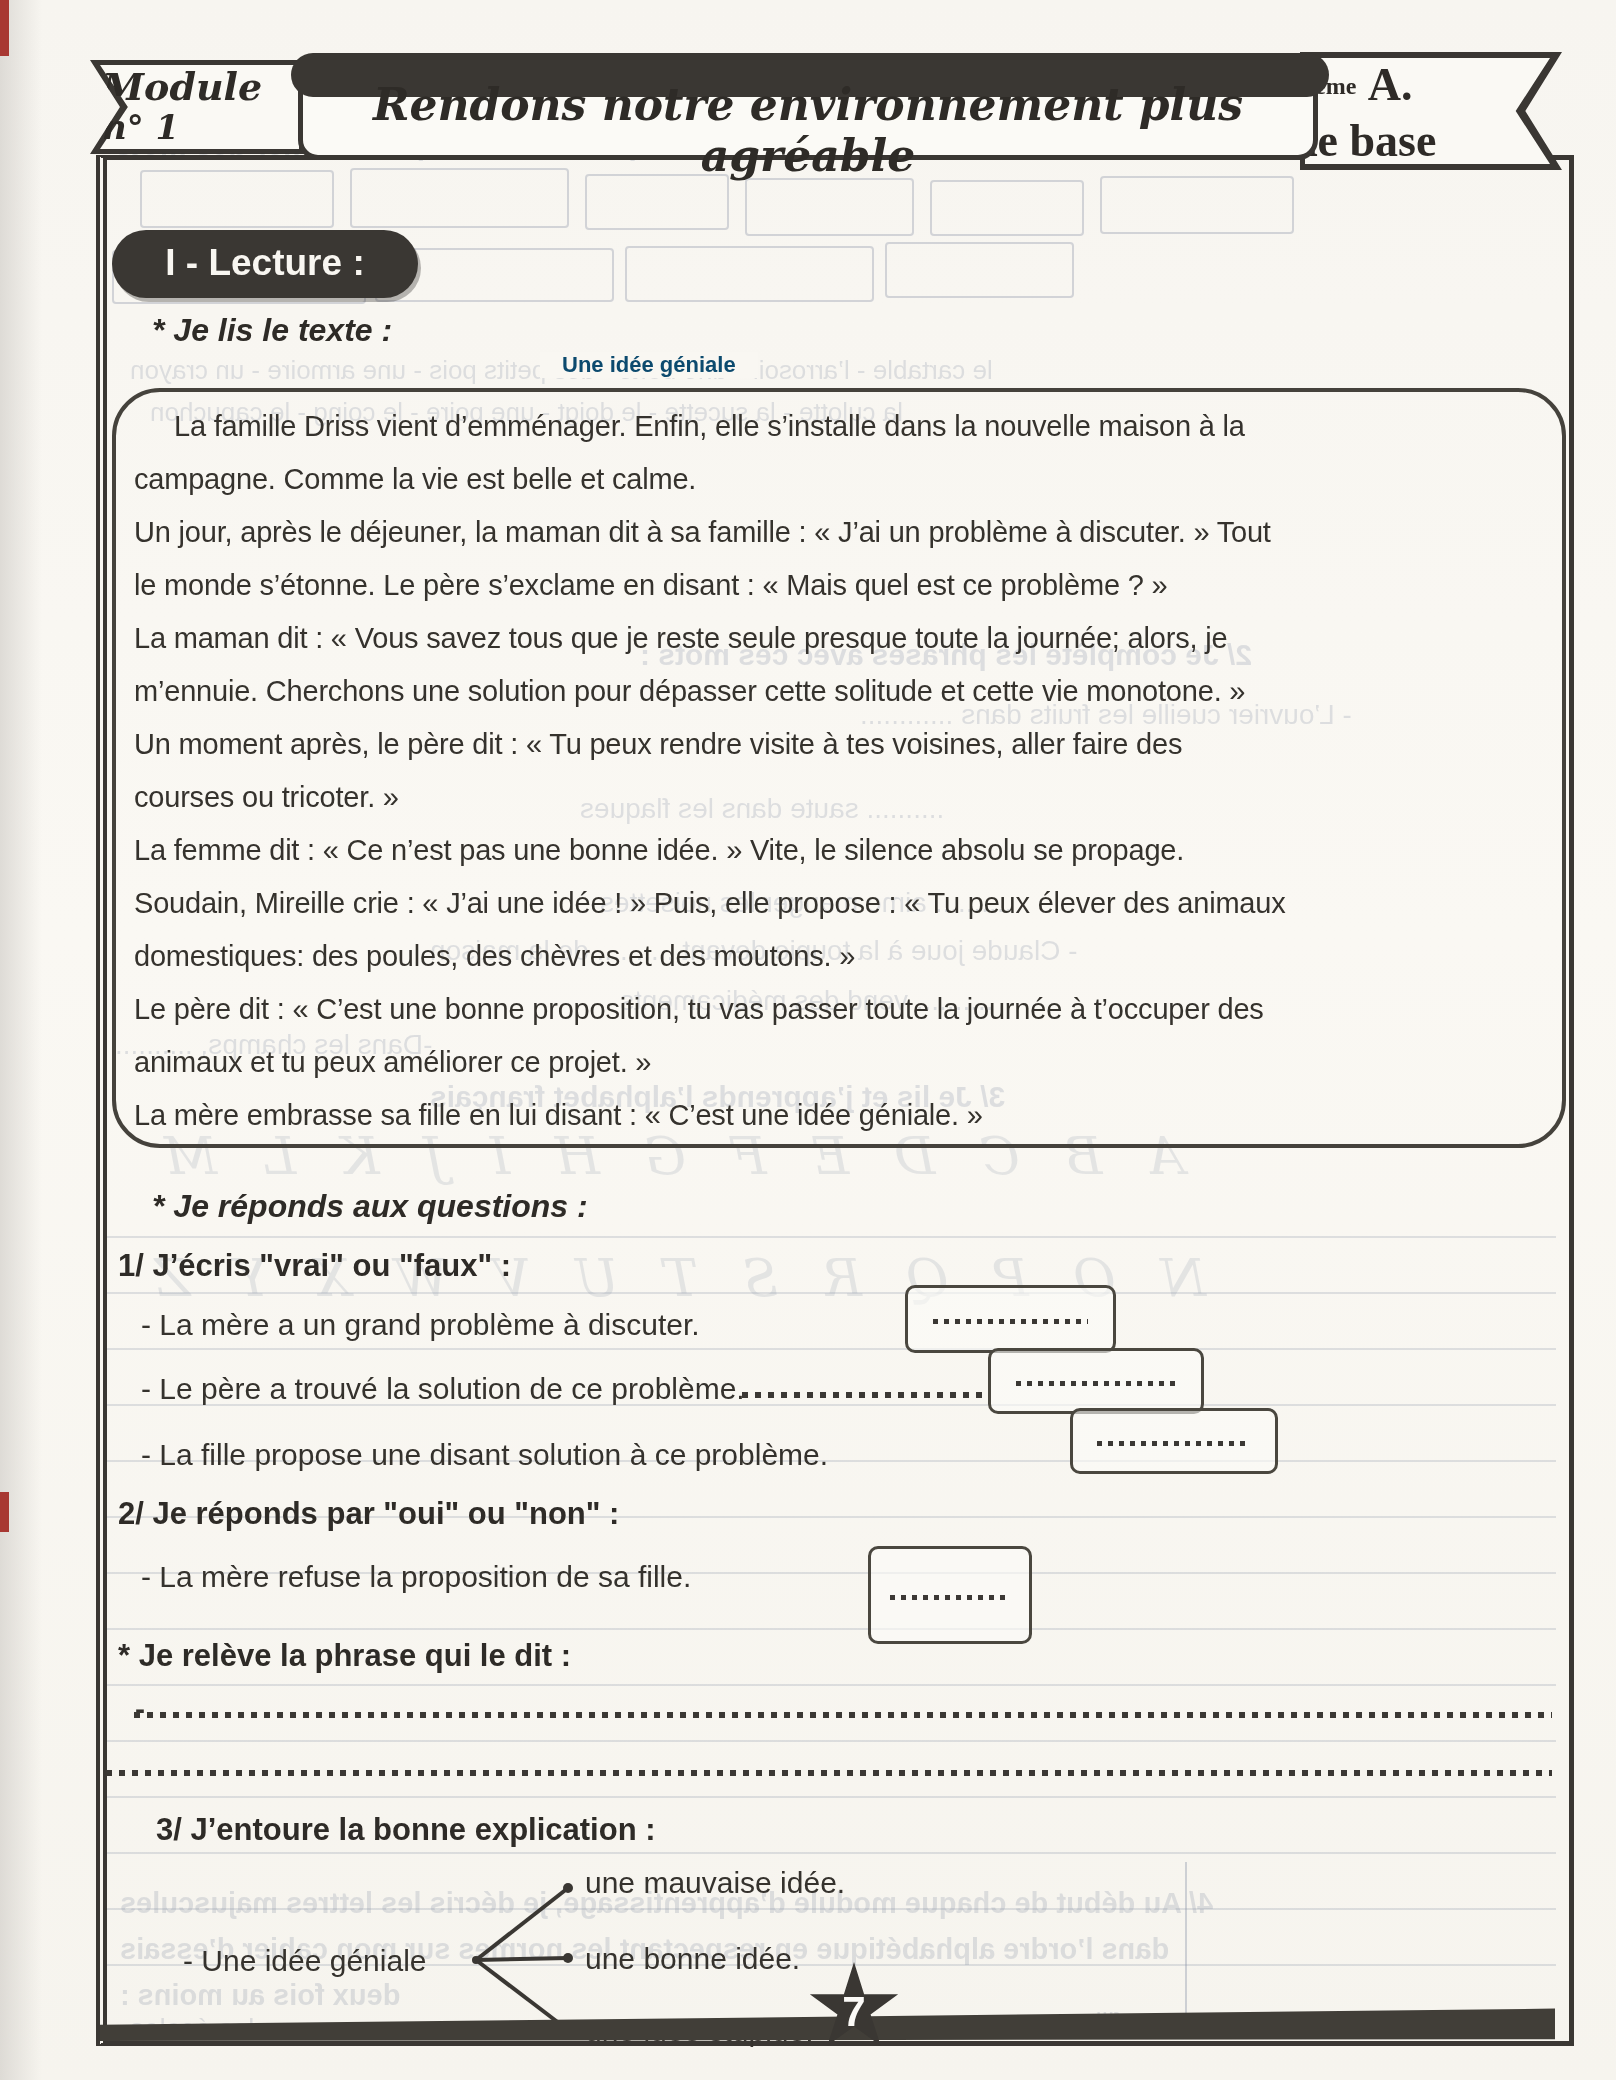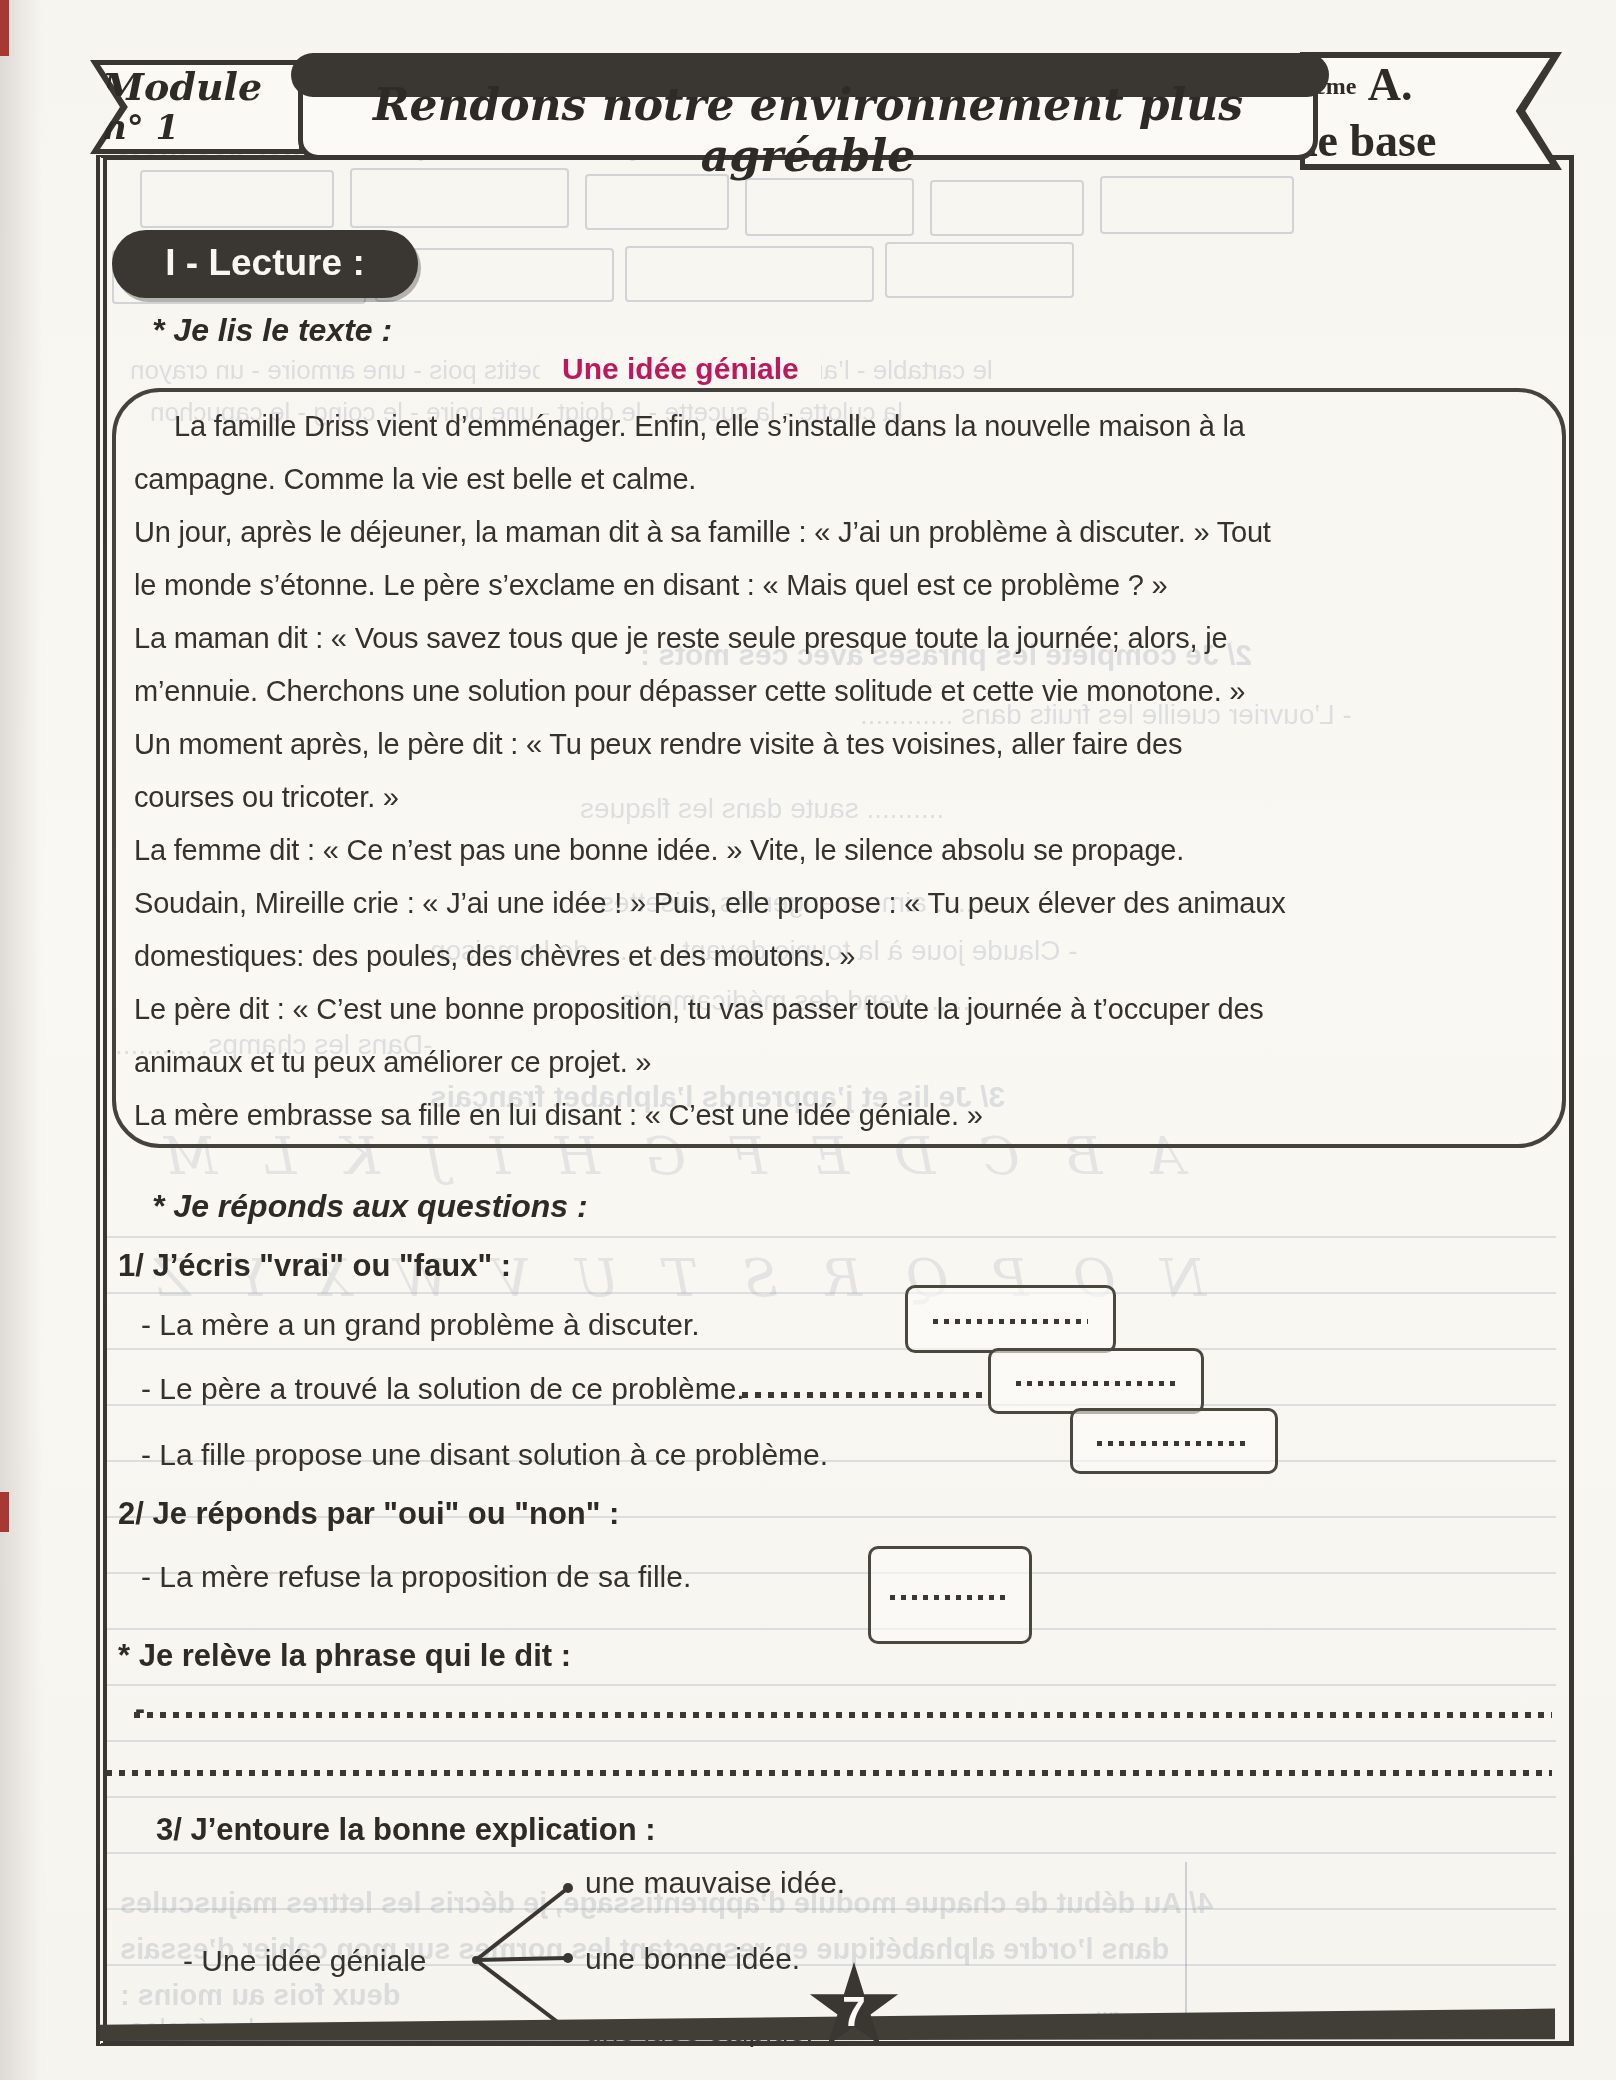--- a/index.html
+++ b/index.html
@@ -50,21 +50,21 @@
   
   #lecture-pill{left:112px;top:230px;width:306px;height:68px;z-index:3;background:#3a3733;
       border-radius:34px;color:#f8f6f1;font-weight:bold;font-size:37px;text-align:center;line-height:66px;
       box-shadow:3px 4px 0 rgba(58,55,51,.35);}
   .h-italic{z-index:3;font-weight:bold;font-style:italic;font-size:32px;color:#2e2b27;}
   .h-bold{z-index:3;font-weight:bold;font-size:31px;color:#2e2b27;}
   
   #textbox{left:112px;top:388px;width:1446px;height:752px;z-index:2;
       border:4px solid #45423c;border-radius:48px;}
   #text-title{left:540px;top:352px;z-index:3;background:#f9f7f2;padding:0 22px;
-      font-weight:bold;font-size:30px;color:#be185d;}
+      font-weight:bold;font-size:22px;color:#0c4a6e;}
   #text-lines{left:134px;top:400px;width:1410px;z-index:3;}
   .tline{font-size:29px;line-height:53px;white-space:nowrap;letter-spacing:-0.2px;color:#35322d;}
   .tline:first-child{padding-left:40px;}
   
   .q-item{z-index:3;font-size:30px;color:#35322d;white-space:nowrap;margin-left:23px;}
   .ansbox{z-index:3;border:3px solid #4a473f;border-radius:10px;background:rgba(252,251,248,.6);}
   .ansbox::after{content:"";position:absolute;left:12%;right:12%;top:50%;height:5px;
       background:repeating-linear-gradient(90deg,#3b3834 0 5px,transparent 5px 11px);}
   .dotline{z-index:3;height:6px;
       background:repeating-linear-gradient(90deg,#3b3834 0 6px,transparent 6px 13px);}

